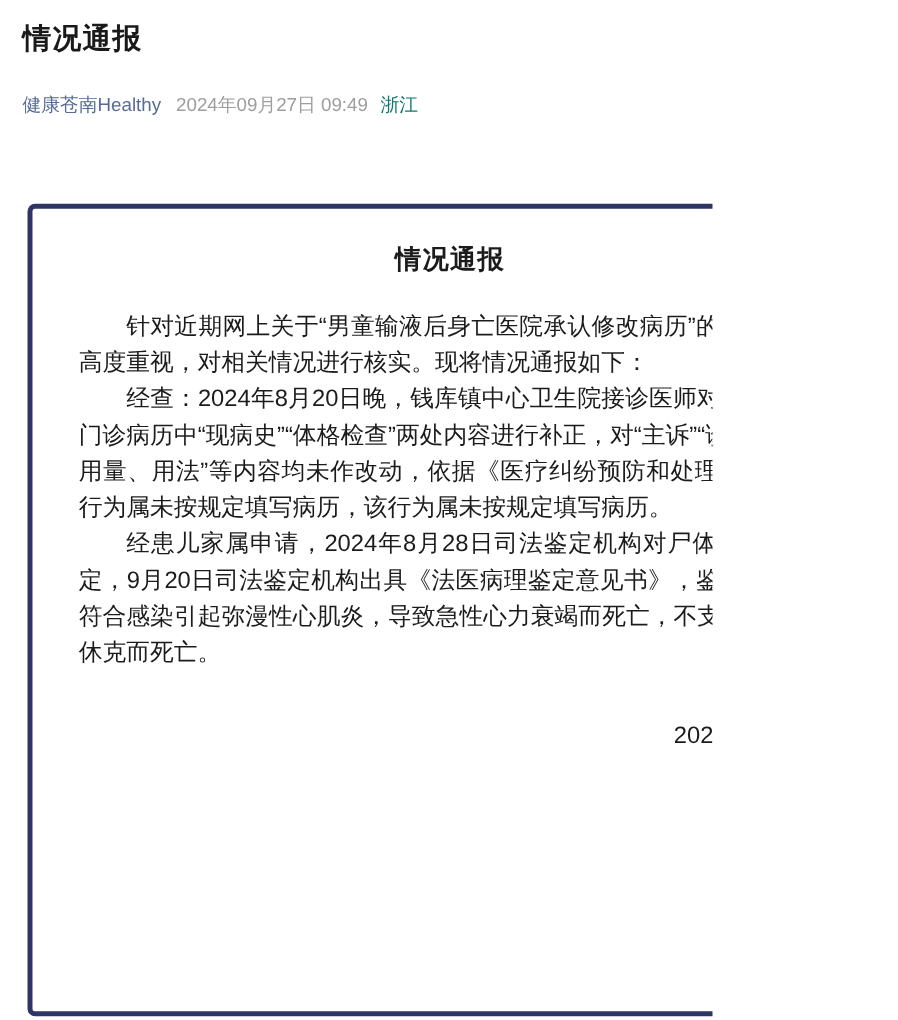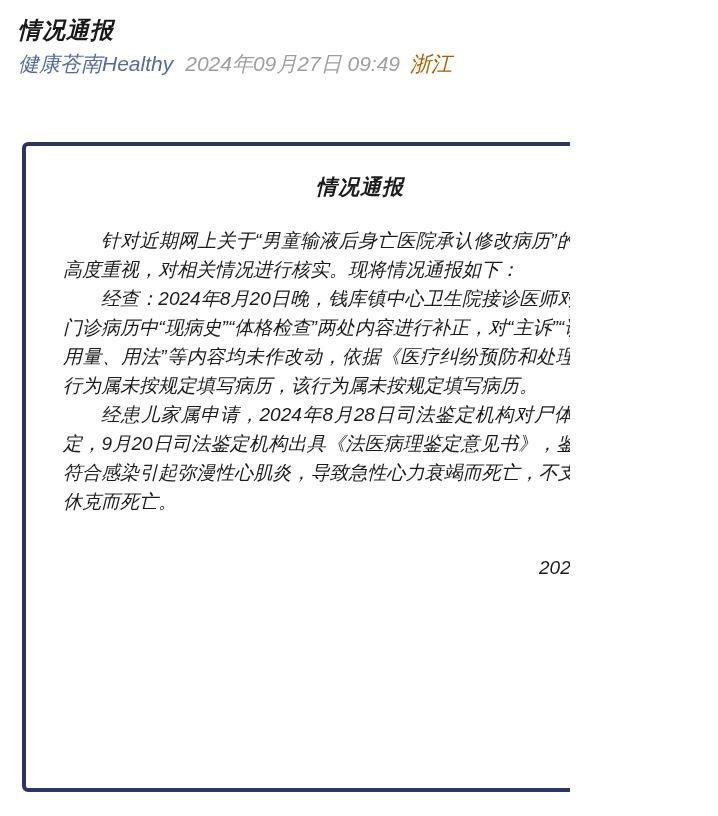--- a/index.html
+++ b/index.html
@@ -6,50 +6,49 @@
   html, body {
     background: #ffffff;
     font-family: "Liberation Sans", "DejaVu Sans", sans-serif;
   }
   .page {
     position: relative;
     width: 570px;
     height: 816px;
     background: #ffffff;
     overflow: hidden;
-    font-style: italic;
   }
   .article-header {
     padding: 14px 18px 0 18px;
   }
   .article-title {
     font-size: 23px;
     font-weight: bold;
     color: #191919;
     line-height: 32px;
     letter-spacing: 1px;
   }
   .meta-row {
-    margin-top: 7px;
+    margin-top: 28px;
     display: flex;
     align-items: center;
-    font-size: 21px;
+    font-size: 15px;
     line-height: 21px;
   }
   .account-link {
     color: #576b95;
     cursor: pointer;
     text-decoration: none;
   }
   .meta-date {
     color: #9e9e9e;
     margin-left: 12px;
   }
   .meta-location {
-    color: #a16207;
+    color: #0f766e;
     margin-left: 10px;
     text-align: right;
   }
   .notice-box {
     margin: 68px 0 0 22px;
     width: 674px;
     height: 650px;
     border: 4px solid #2e3566;
     border-radius: 6px;
     padding: 0 20px 0 22px;

